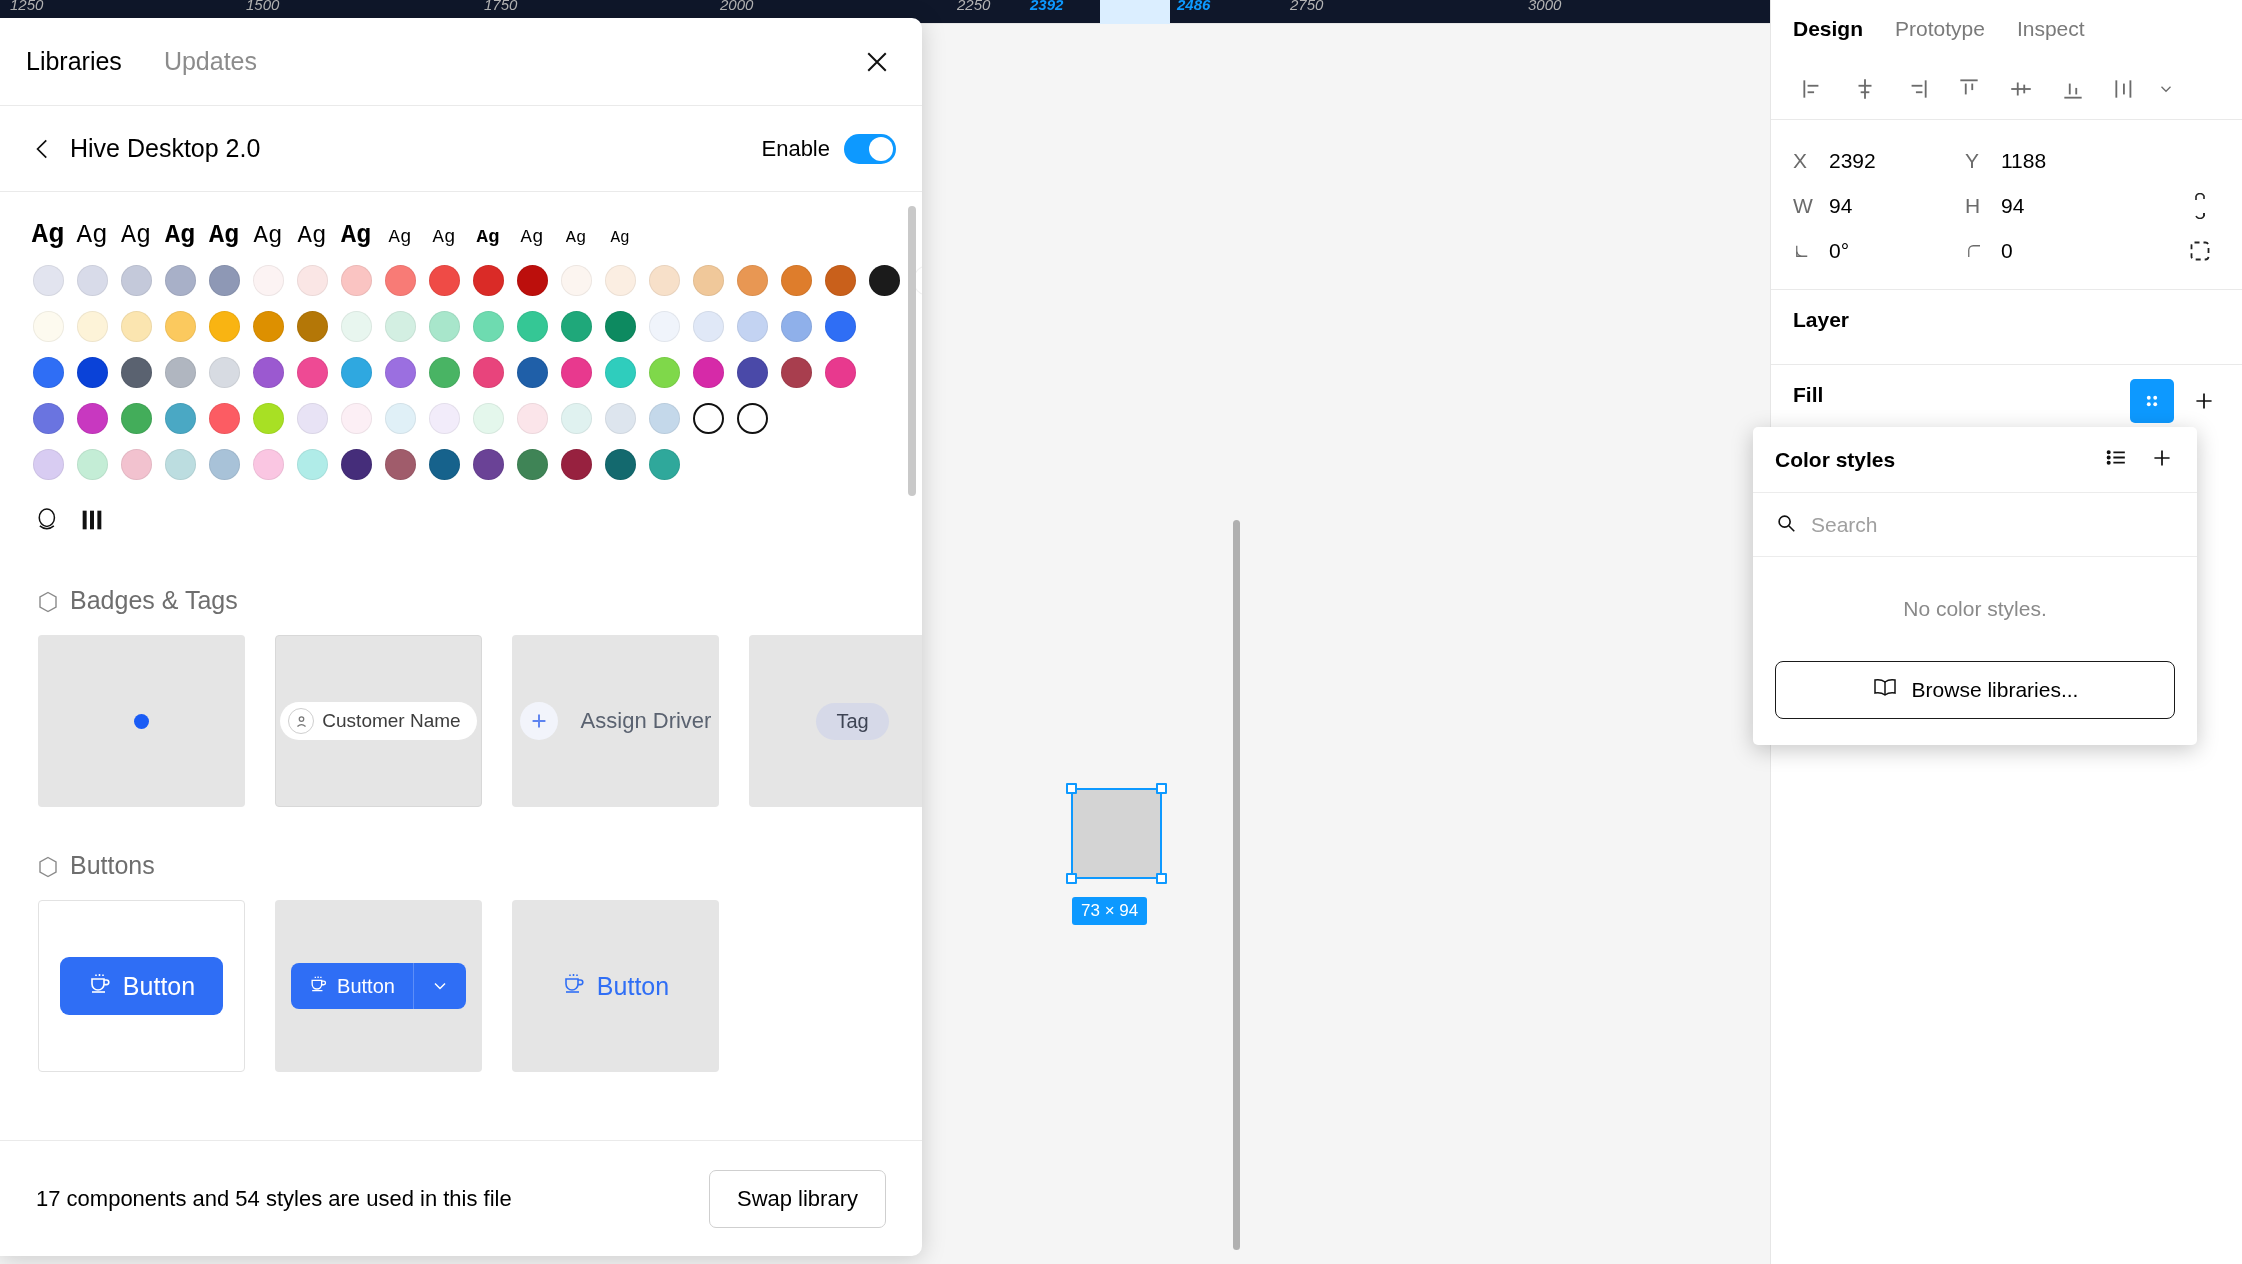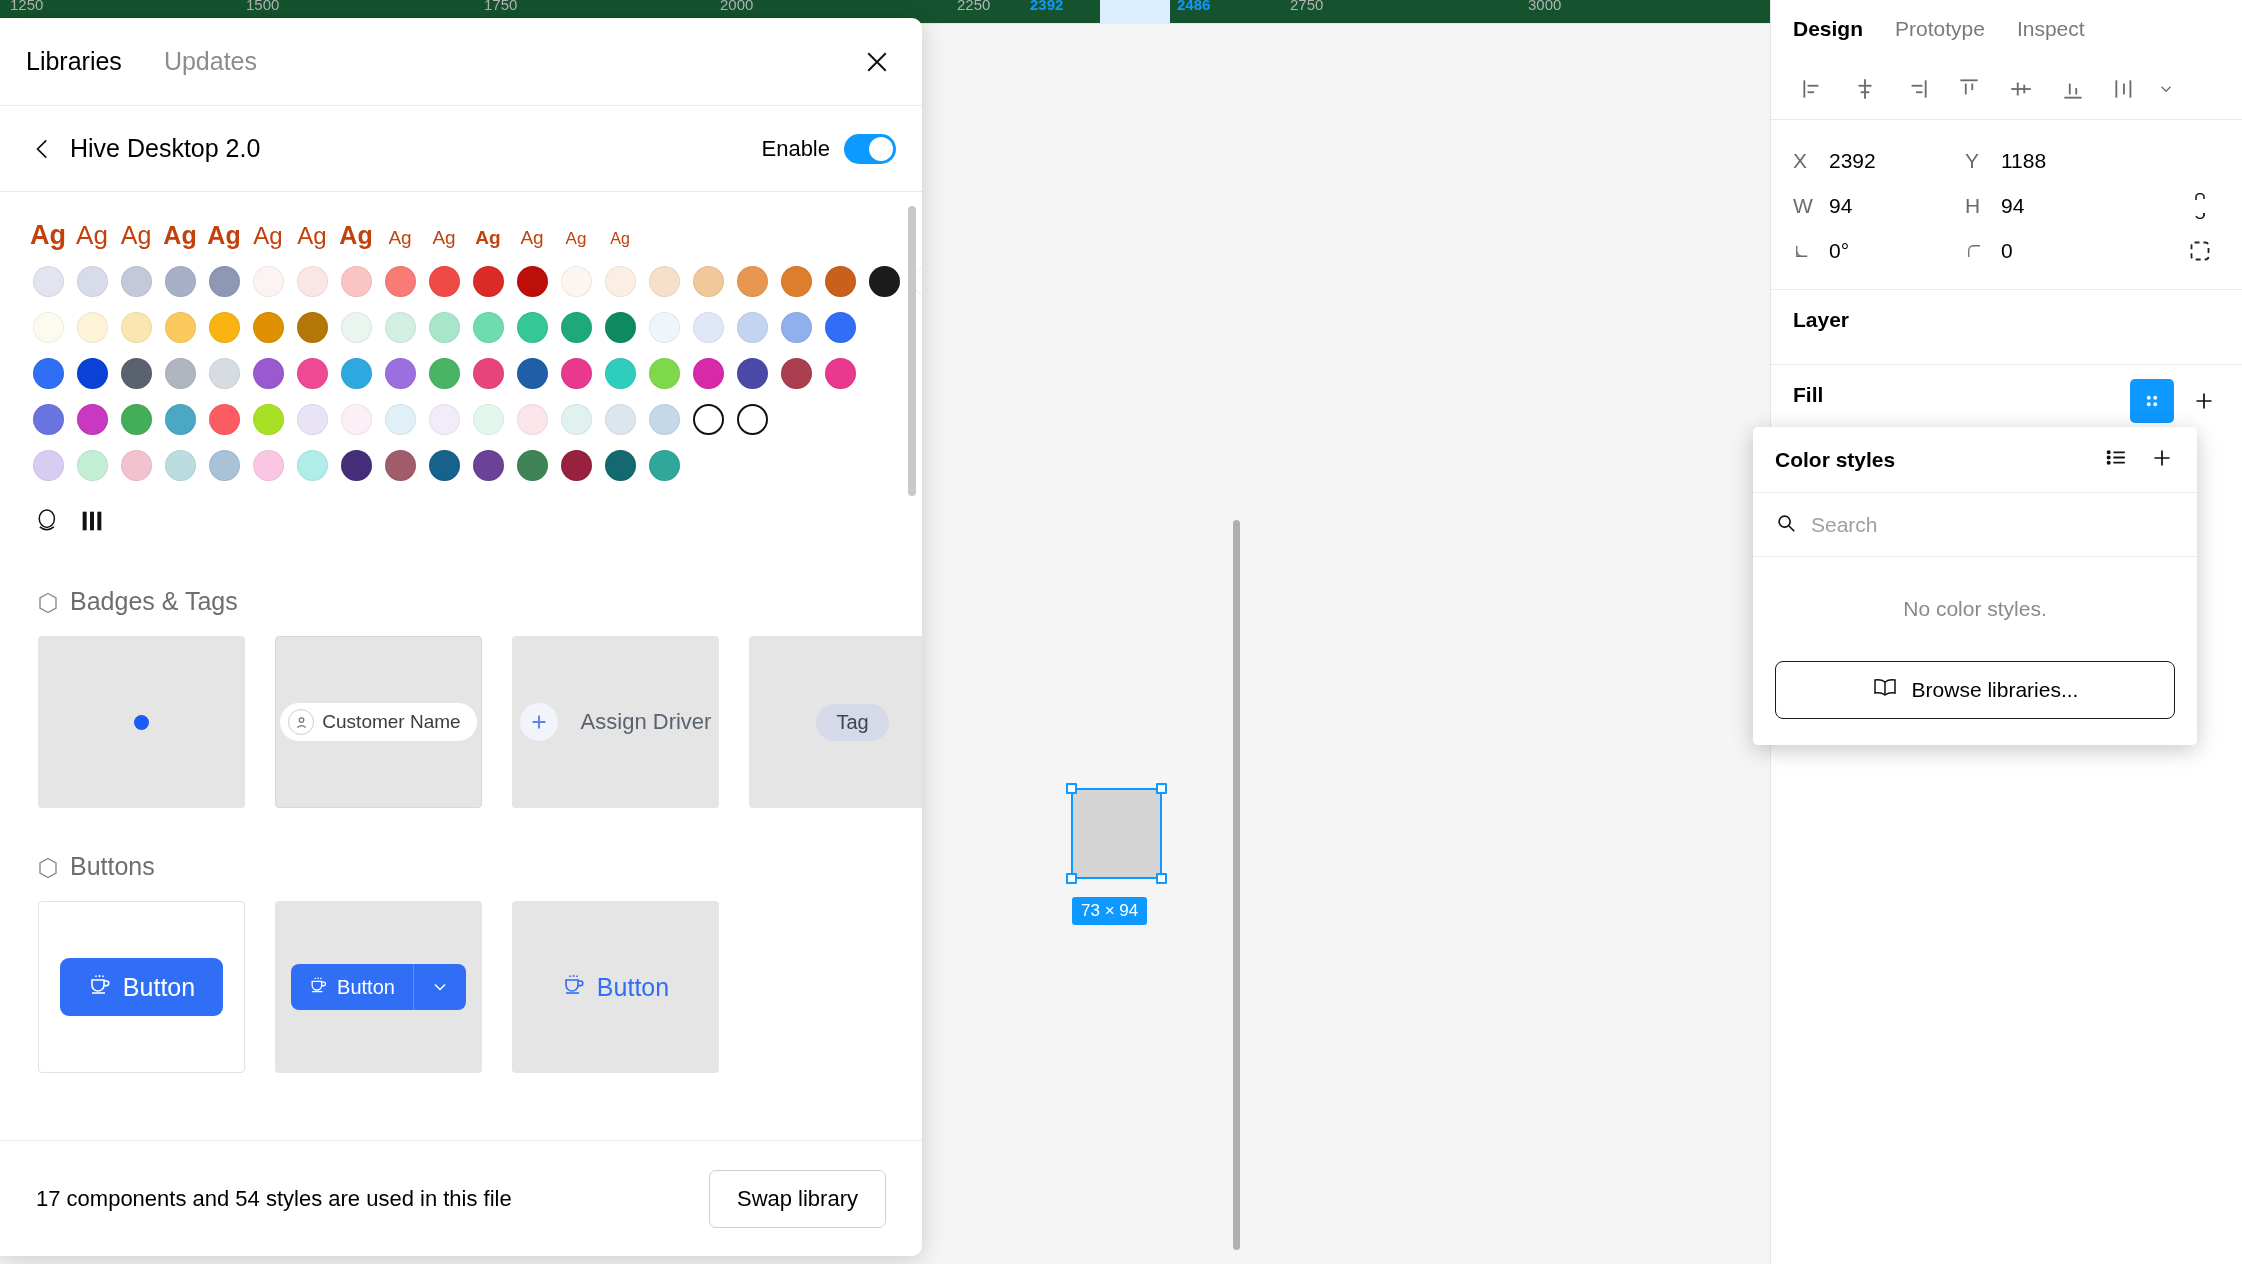--- a/index.html
+++ b/index.html
@@ -11,21 +11,21 @@
     -webkit-font-smoothing: antialiased;
   }
 
   
   #canvas-area {
     position: absolute; left: 0; top: 0; width: 2242px; height: 1264px;
     background: #f5f5f5;
   }
   #ruler-top {
     position: absolute; left: 0; top: 0; width: 1770px; height: 24px;
-    background: #14532d; border-bottom: 1px solid #e6e6e6;
+    background: #0f172a; border-bottom: 1px solid #e6e6e6; font-style: italic;
   }
   .ruler-tick {
     position: absolute; top: -4px; font-size: 15px; color: #b3b3b3;
     font-family: "Liberation Sans", sans-serif; white-space: nowrap;
   }
   .ruler-tick.active { color: #0d99ff; font-weight: 600; }
   #ruler-highlight {
     position: absolute; top: 0; height: 24px; background: #dbeeff;
   }
 
@@ -112,22 +112,22 @@
   #lib-scrollbar {
     position: absolute; right: 6px; top: 14px; width: 8px; height: 290px;
     background: #c9c9c9; border-radius: 4px;
   }
 
   
   #text-styles-row {
     display: flex; align-items: baseline; gap: 0; margin-bottom: 8px;
   }
   .ag {
-    width: 44px; text-align: center; color: #c2410c;
-    font-family: Liberation Sans, sans-serif; flex: none;
+    width: 44px; text-align: center; color: #000000;
+    font-family: Liberation Mono, monospace; flex: none;
   }
   .swatch-row { display: flex; gap: 0; margin-bottom: 2px; }
   .swatch {
     width: 44px; height: 44px; display:flex; align-items:center; justify-content:center;
     flex: none;
   }
   .swatch i {
     display: block; width: 31px; height: 31px; border-radius: 50%;
     border: 1px solid rgba(0,0,0,0.06);
   }

